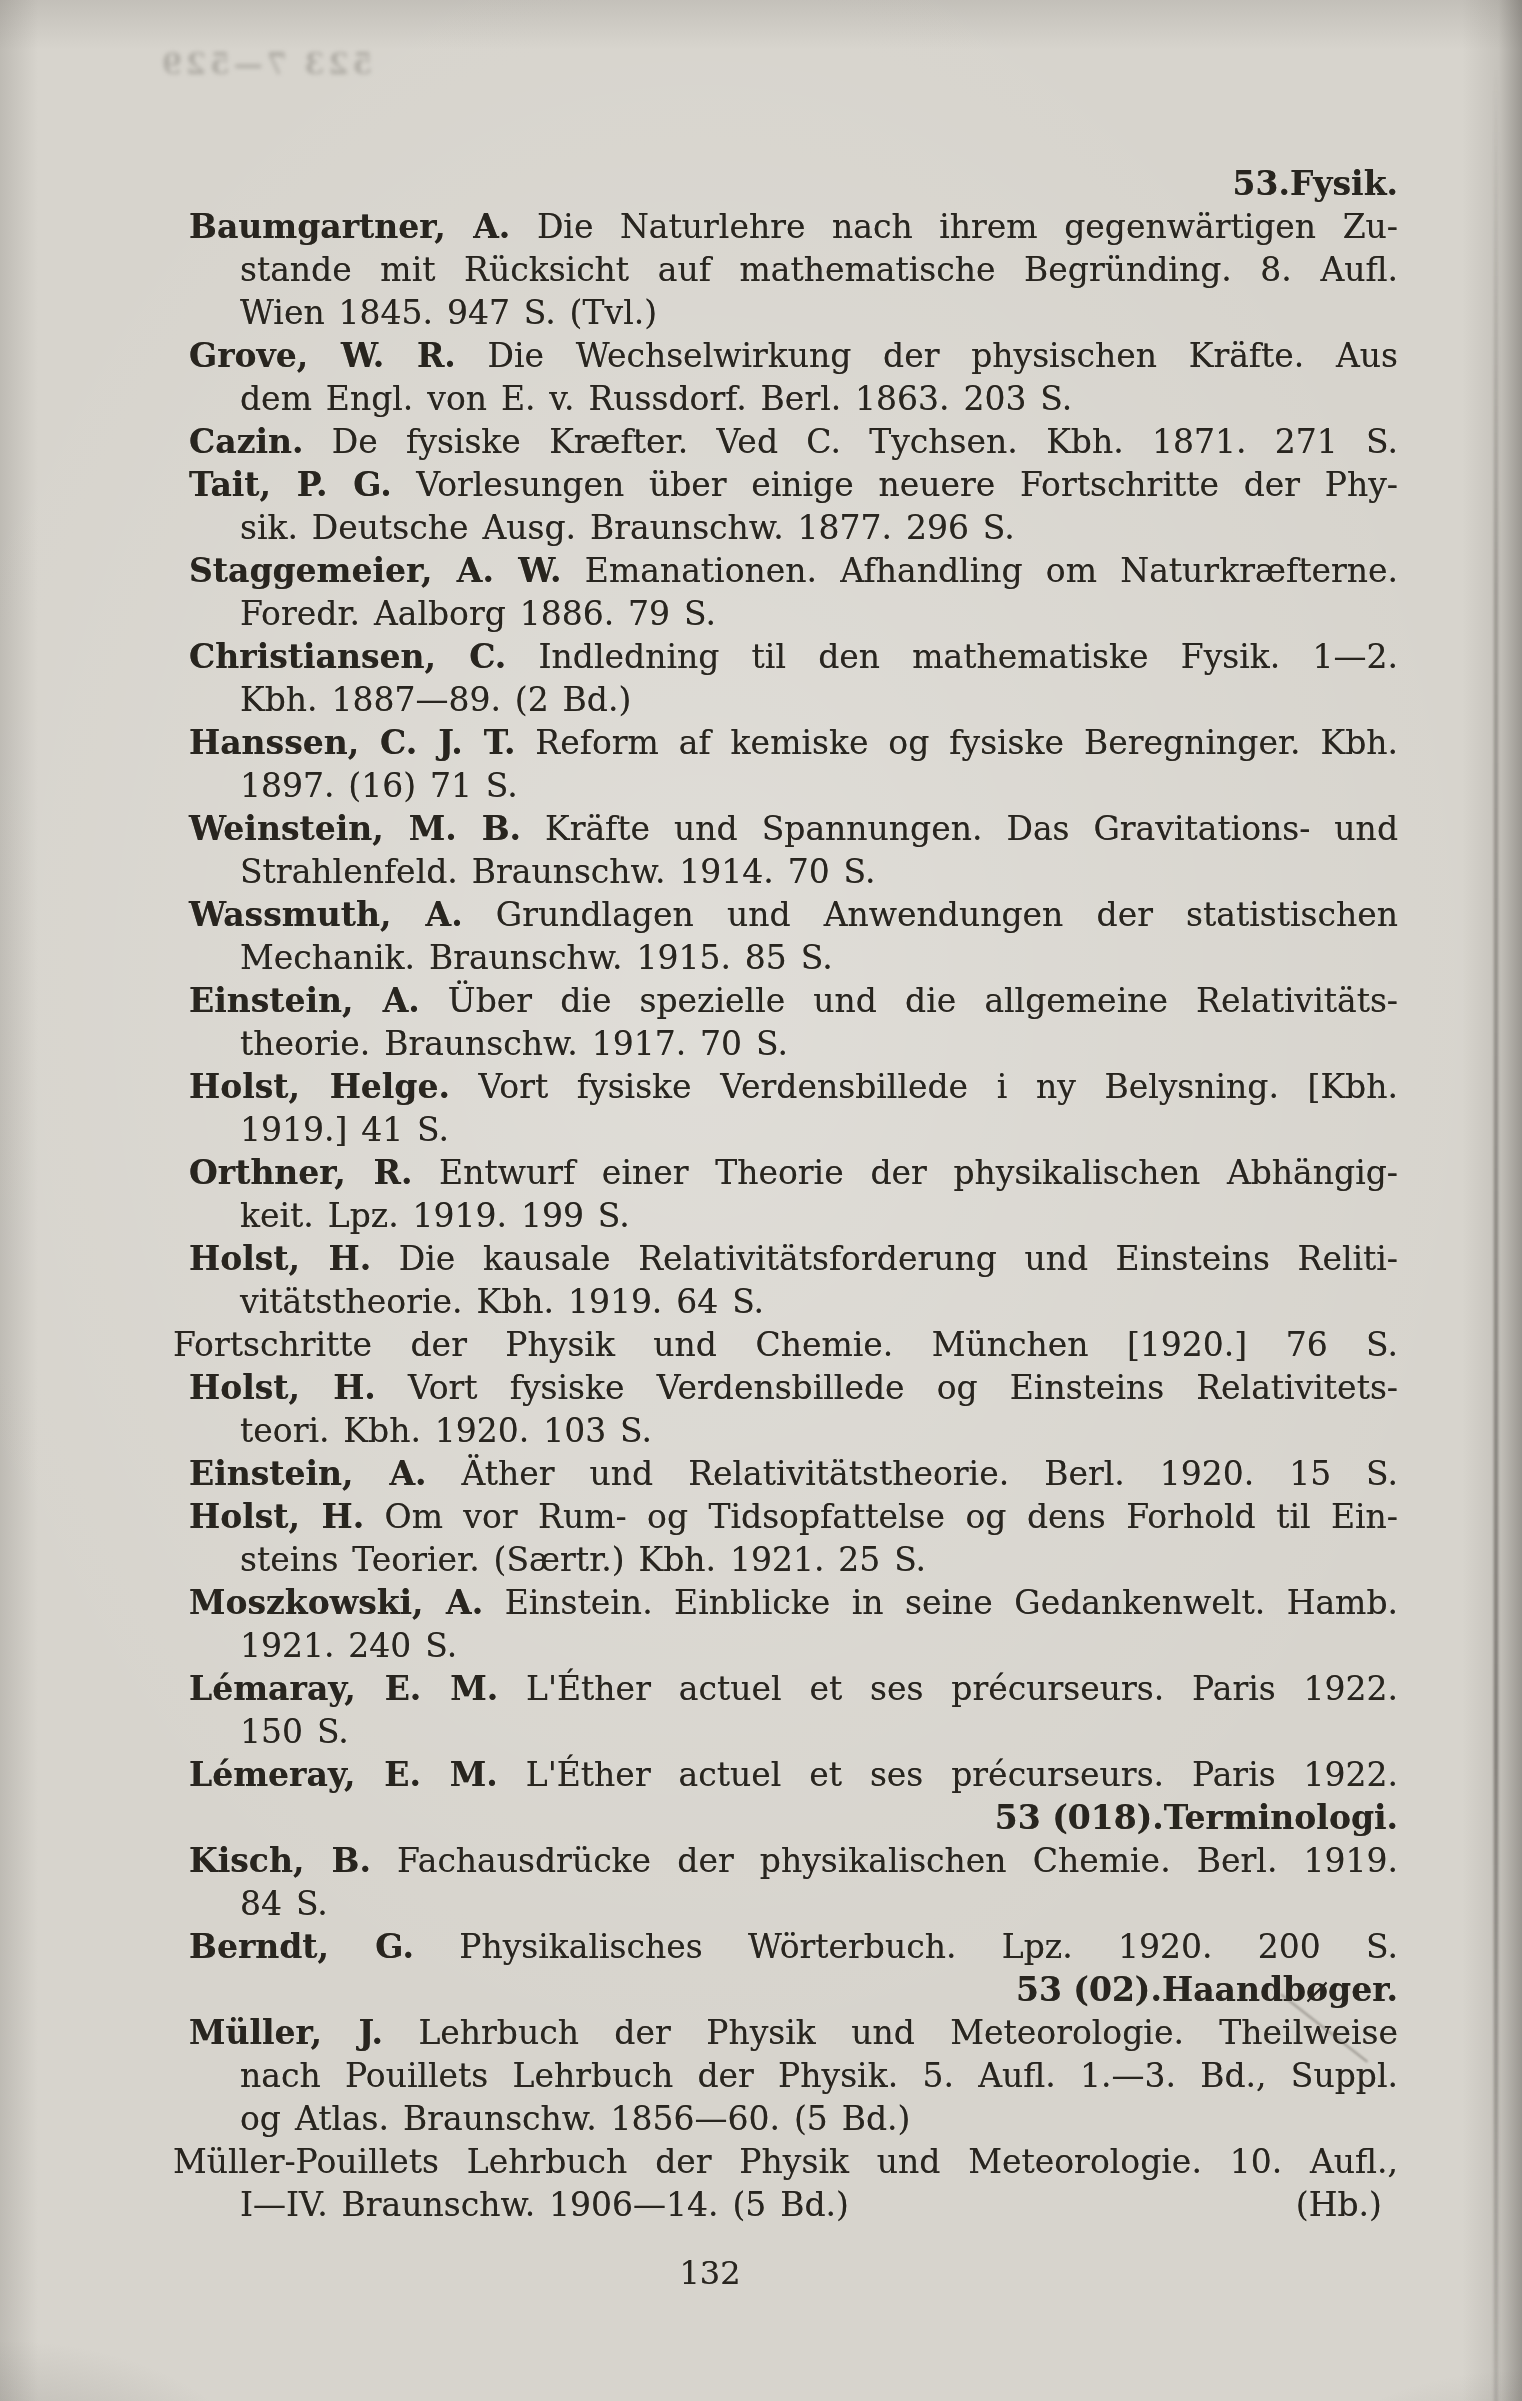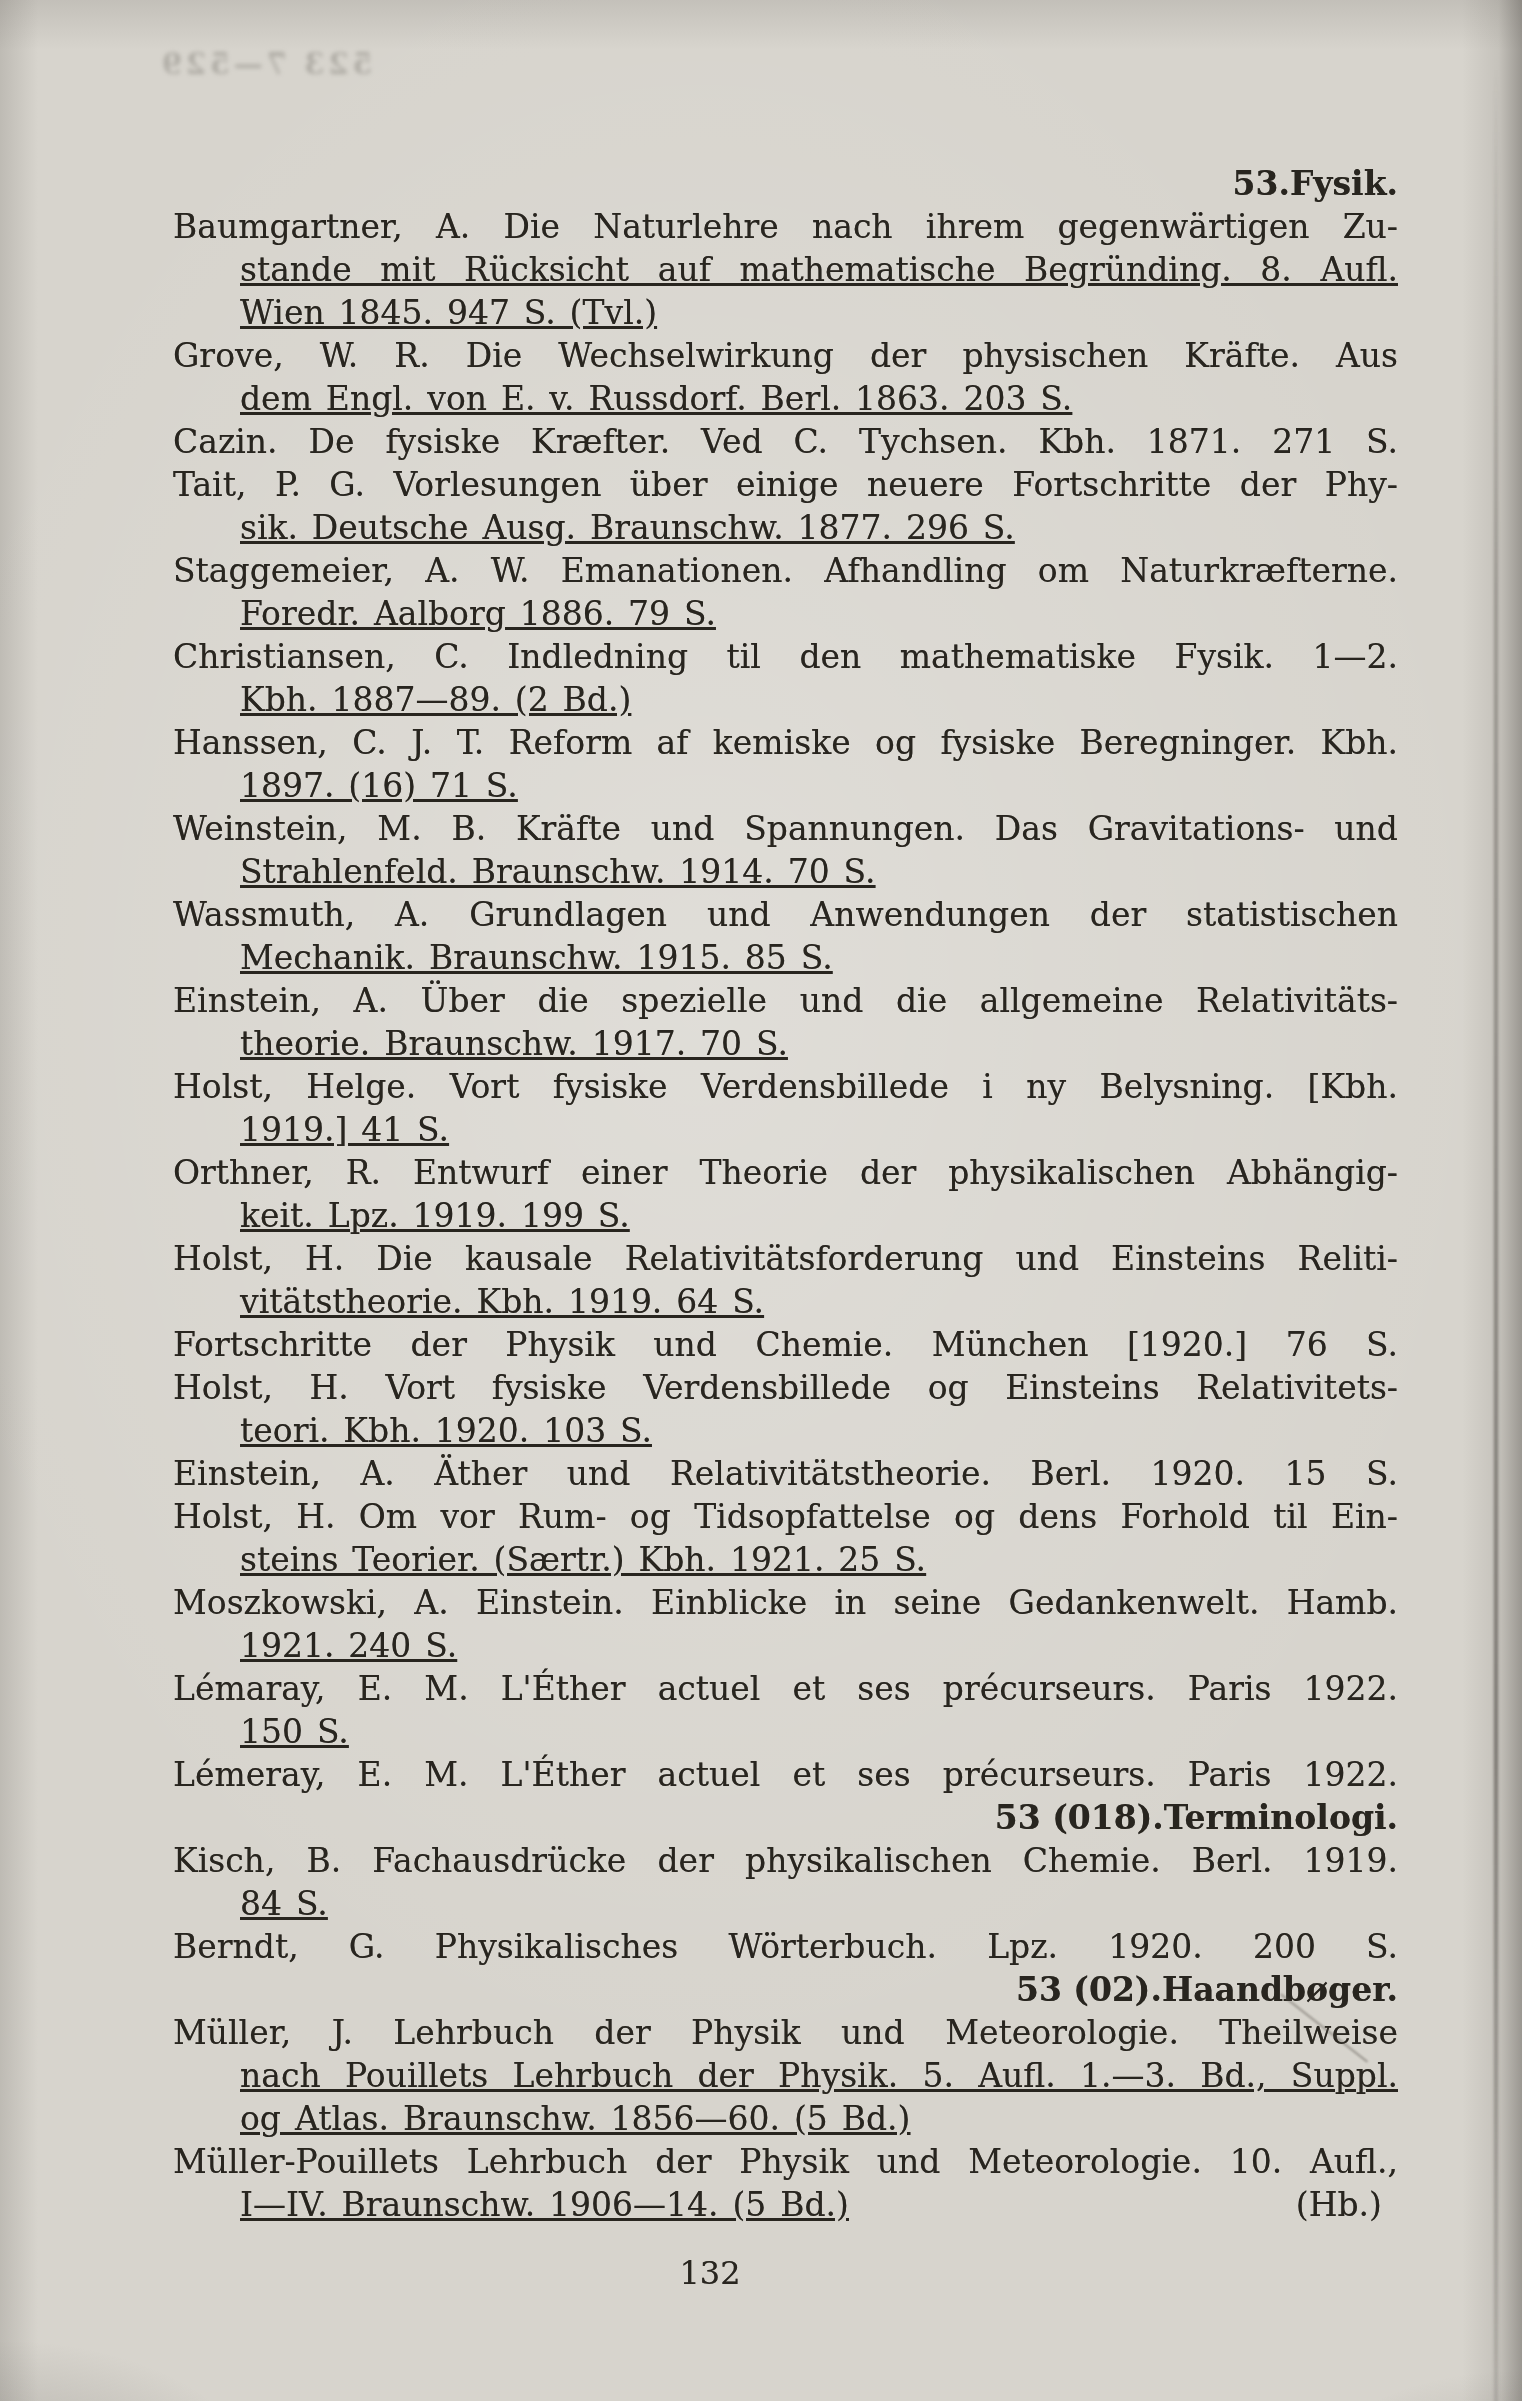--- a/index.html
+++ b/index.html
@@ -57,22 +57,22 @@
     line-height: 43px; min-height: 43px;
   }
   .line {
     position: relative;
     line-height: 43px; min-height: 43px;
     text-align: justify;
     text-align-last: justify;
     word-spacing: 3.4px;
   }
   .line.endshort { text-align-last: left; }
-  .line.cont { padding-left: 67px; text-decoration: underline; }
-  .author { font-weight: normal; }
+  .line.cont { padding-left: 67px; }
+  .author { font-weight: bold; margin-left: 16px; }
   .right-note { position: absolute; right: 16px; top: 0; }
   .page-number {
     position: absolute; top: 2252px; left: 0; width: 1420px;
     text-align: center; font-size: 32px; line-height: 43px;
     color: #28251f;
     text-shadow: 0 0 0.5px rgba(40,37,31,0.55);
   }
 </style>
 </head>
 <body>

